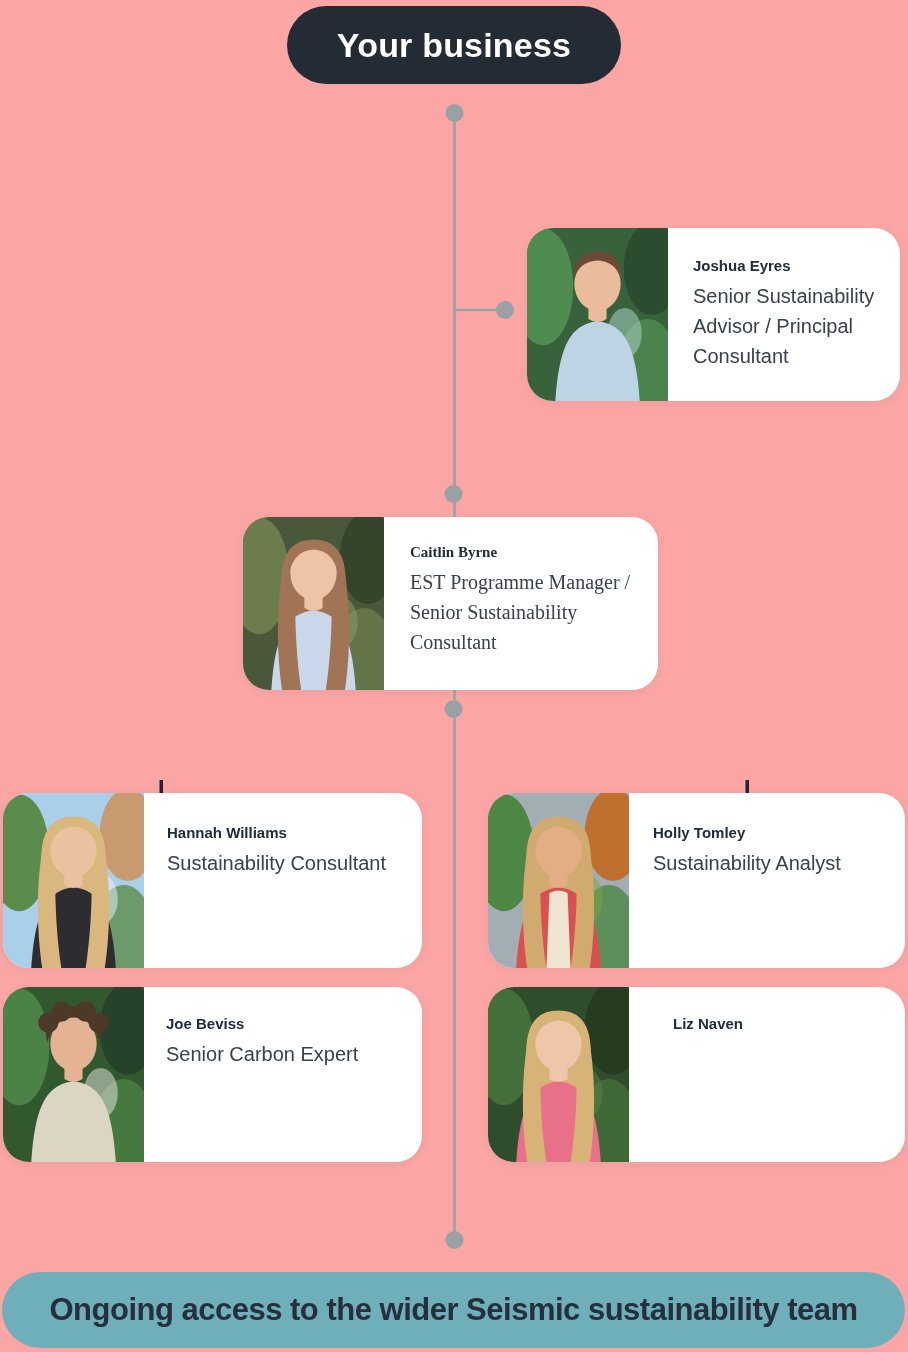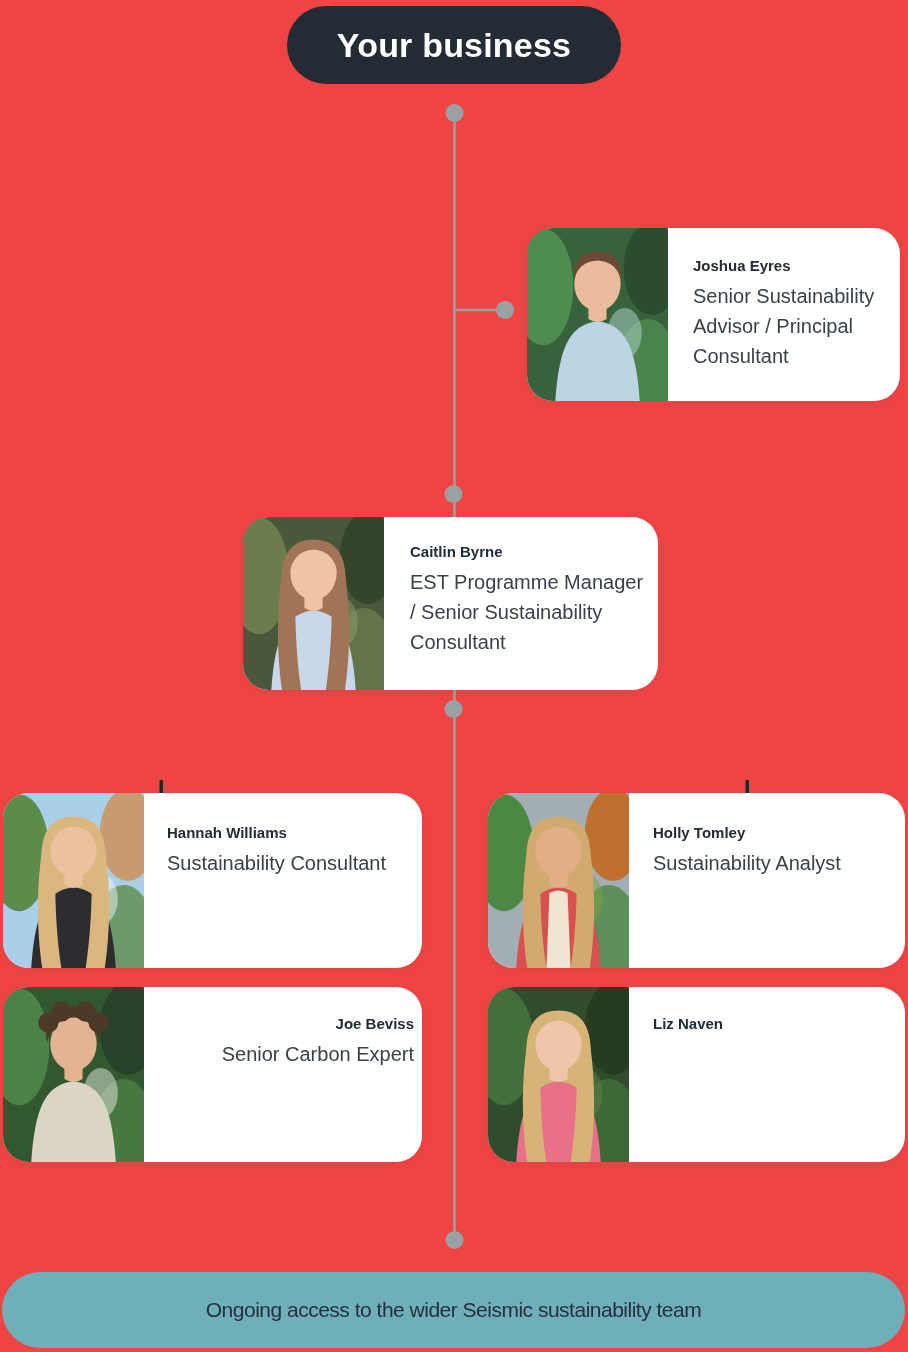--- a/index.html
+++ b/index.html
@@ -1,19 +1,19 @@
 <!DOCTYPE html>
 <html><head>
 <meta charset="utf-8">
 <style>
   html,body{margin:0;padding:0;background:#ffffff;}
   .canvas{
     position:relative;
     width:908px;height:1352px;
-    background:#ef4444;
+    background:#fca5a5;
     overflow:hidden;
     font-family:"Liberation Sans", sans-serif;
   }
   .connectors{position:absolute;left:0;top:0;width:908px;height:1352px;z-index:0;}
   .root-pill{
     position:absolute;left:287px;top:6px;width:334px;height:78px;
     background:#232c35;border-radius:40px;
     display:flex;align-items:center;justify-content:center;
     z-index:2;
   }
@@ -26,37 +26,37 @@
     box-shadow:0 2px 8px rgba(32,64,72,.07);
   }
   .photo{width:141px;flex:0 0 141px;height:100%;}
   .photo svg{display:block;width:100%;height:100%;}
   .info{flex:1;min-width:0;}
   .name{font-size:15px;font-weight:700;color:#222c38;line-height:26px;}
   .role{font-size:20px;font-weight:400;color:#39414a;line-height:30px;margin-top:2px;}
   .card-joshua {left:527px;top:228px;width:373px;height:173px;}
   .card-joshua .info{padding:25px 14px 0 25px;}
   .card-caitlin{left:243px;top:517px;width:415px;height:173px;}
-  .card-caitlin .info{padding:22px 10px 0 26px;}
+  .card-caitlin .info{padding:22px 10px 0 26px;font-family:Liberation Serif, serif;}
   .card-hannah {left:3px;top:793px;width:419px;height:175px;}
   .card-hannah .info{padding:27px 8px 0 23px;}
   .card-holly  {left:488px;top:793px;width:417px;height:175px;}
   .card-holly .info{padding:27px 2px 0 24px;}
   .card-joe    {left:3px;top:987px;width:419px;height:175px;}
-  .card-joe .info{padding:24px 8px 0 22px;text-align:right;}
-  .card-liz    {left:488px;top:987px;width:417px;height:175px;}
+  .card-joe .info{padding:24px 8px 0 22px;}
+  .card-liz    {left:488px;top:987px;width:417px;height:175px;gap:20px;}
   .card-liz .info{padding:24px 8px 0 24px;}
   .banner{
     position:absolute;left:2px;top:1272px;width:903px;height:76px;
     background:#6fafba;border-radius:38px;
     display:flex;align-items:center;justify-content:center;
     z-index:2;
   }
   .banner .label{
-    color:#26303c;font-size:21px;font-weight:400;letter-spacing:-0.5px;white-space:nowrap;
+    color:#26303c;font-size:31px;font-weight:700;letter-spacing:-0.5px;white-space:nowrap;
   }
 </style>
 </head>
 <body>
 
 <div class="canvas">
 
   <svg class="connectors" viewBox="0 0 908 1352">
     <line x1="454.5" y1="113" x2="454.5" y2="1240" stroke="#9aa1a5" stroke-width="2.5"></line>
     <line x1="454.5" y1="310" x2="505" y2="310" stroke="#9aa1a5" stroke-width="2.5"></line>

